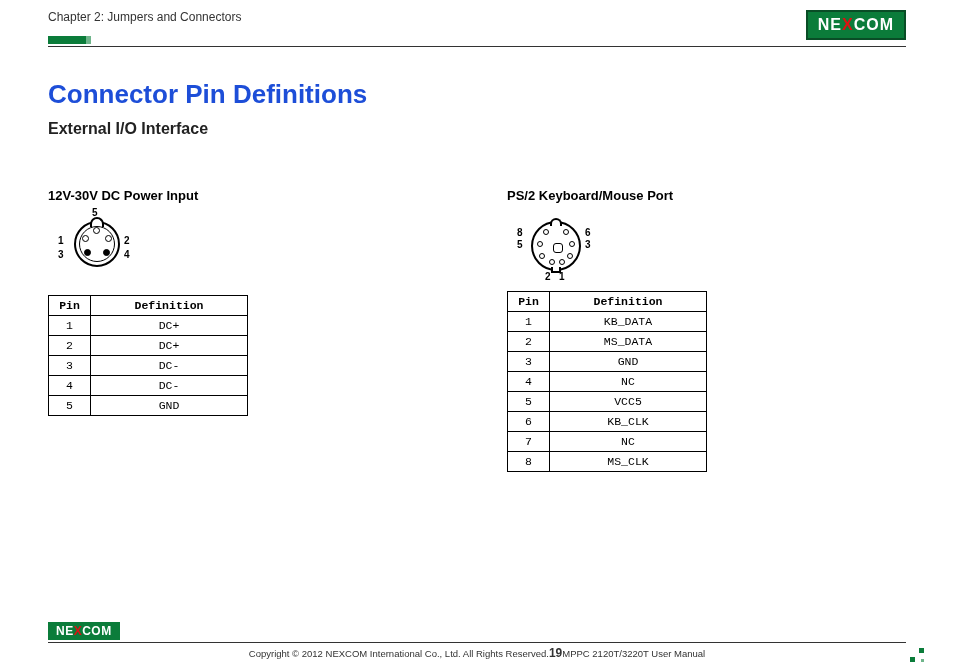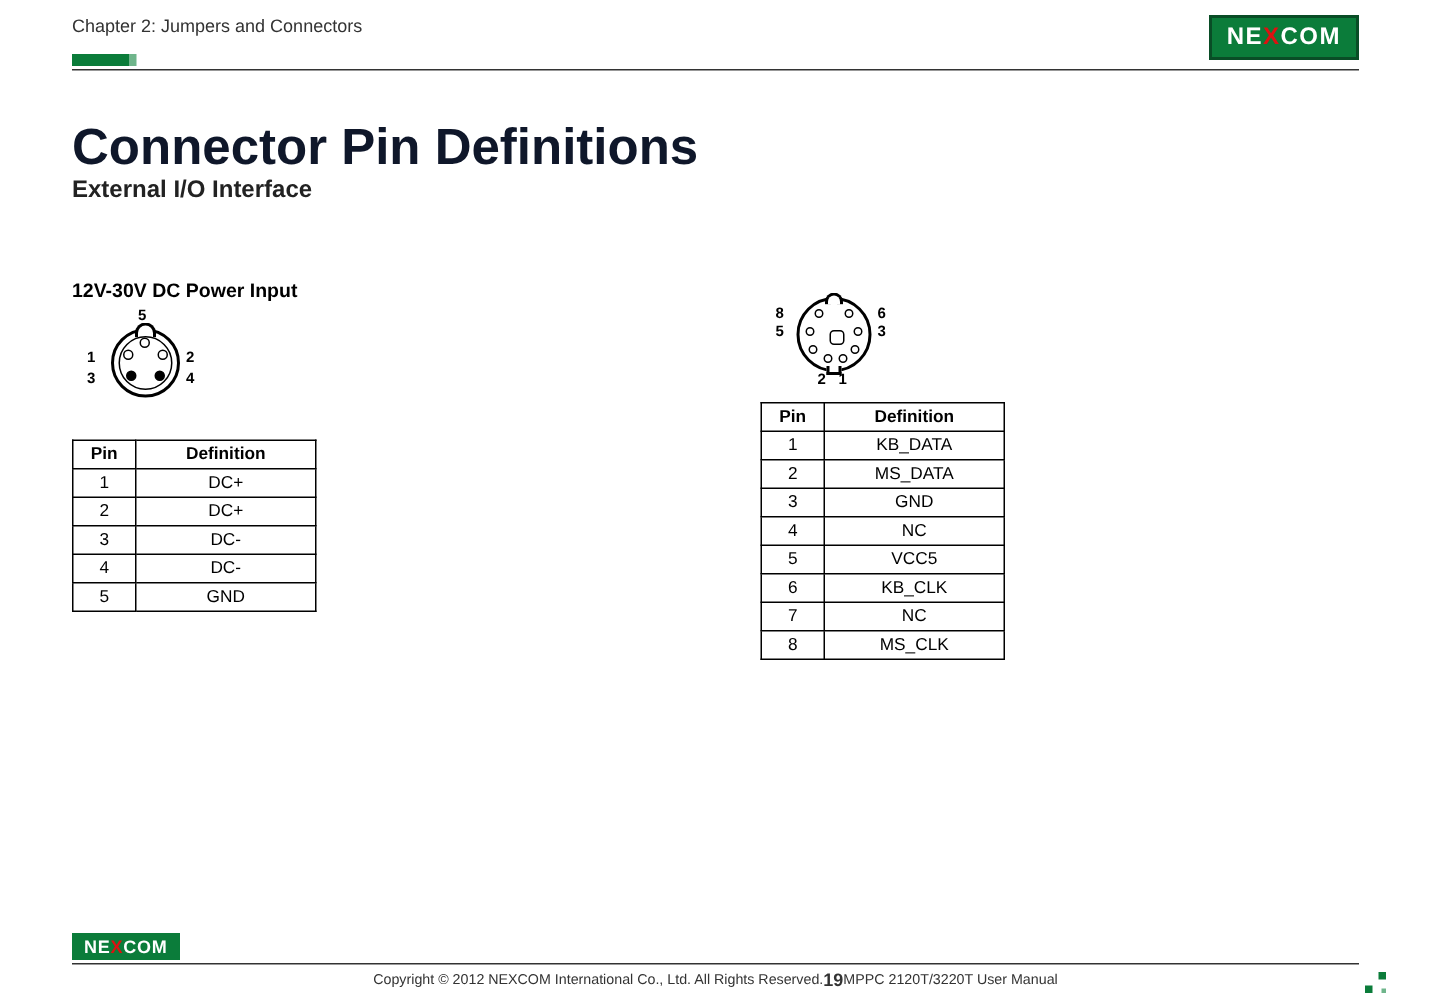--- a/index.html
+++ b/index.html
@@ -45,21 +45,21 @@
     top: 36px; left: 86px;
     width: 5px; height: 8px;
     background: #6fb58b;
   }
 
   .content {
     padding: 40px 48px 0 48px;
     display: flex;
     gap: 60px;
   }
-  h1 { font-size: 34px; font-weight: bold; color: #0f172a; }
+  h1 { font-size: 26px; font-weight: bold; margin-bottom: 10px; color: #1d4ed8; }
   h2 { font-size: 16px; font-weight: bold; color: #222; margin-bottom: 10px; }
   h3 { font-size: 13px; font-weight: bold; margin-bottom: 6px; }
   .desc { font-size: 12.5px; line-height: 1.45; margin-bottom: 14px; }
   .col { flex: 1; }
 
   .conn-diagram { position: relative; width: 70px; height: 70px; margin: 6px 0 16px 14px; }
   .conn-circle {
     width: 46px; height: 46px;
     border: 2px solid #000;
     border-radius: 50%;
@@ -106,21 +106,22 @@
     border: 1px solid #000; border-radius: 50%; background: #fff;
   }
   .center-shape {
     position: absolute; top: 20px; left: 20px; width: 10px; height: 10px;
     border: 1px solid #000; border-radius: 3px;
   }
 
   table.pin-table {
     border-collapse: collapse;
     font-size: 11.5px;
-    width: 163px;
+    width: 200px;
+    font-family: Liberation Mono, monospace;
   }
   table.pin-table th, table.pin-table td {
     border: 1px solid #000;
     padding: 3px 8px;
     text-align: center;
   }
   table.pin-table th { font-weight: bold; }
   table.pin-table td:first-child { width: 42px; }
 
   .footer {
@@ -214,20 +215,21 @@
           </tr>
       <tr>
             <td>5</td>
             <td>GND</td>
           </tr>
     </tbody>
       </table>
   </div>
 
   <div class="col">
+    <h3>PS/2 Keyboard/Mouse Port</h3>
 
     <div class="conn2-diagram">
       <span class="plabel" style="top:18px;left:0">8</span>
       <span class="plabel" style="top:30px;left:0">5</span>
       <span class="plabel" style="top:18px;left:68px">6</span>
       <span class="plabel" style="top:30px;left:68px">3</span>
       <span class="plabel" style="top:62px;left:28px">2</span>
       <span class="plabel" style="top:62px;left:42px">1</span>
       <div class="conn2-outer">
         <div class="conn2-notch"></div>

